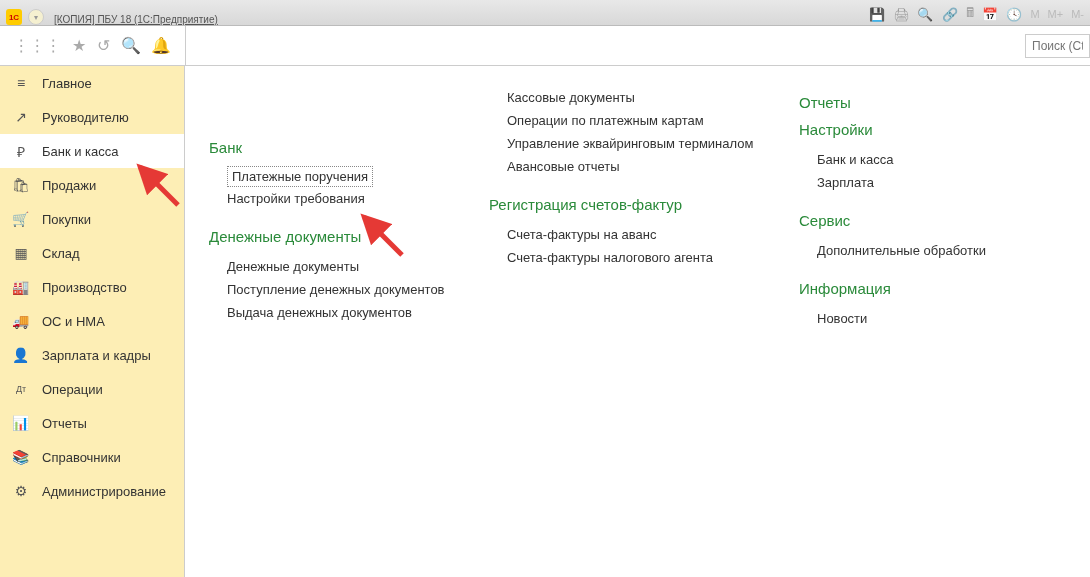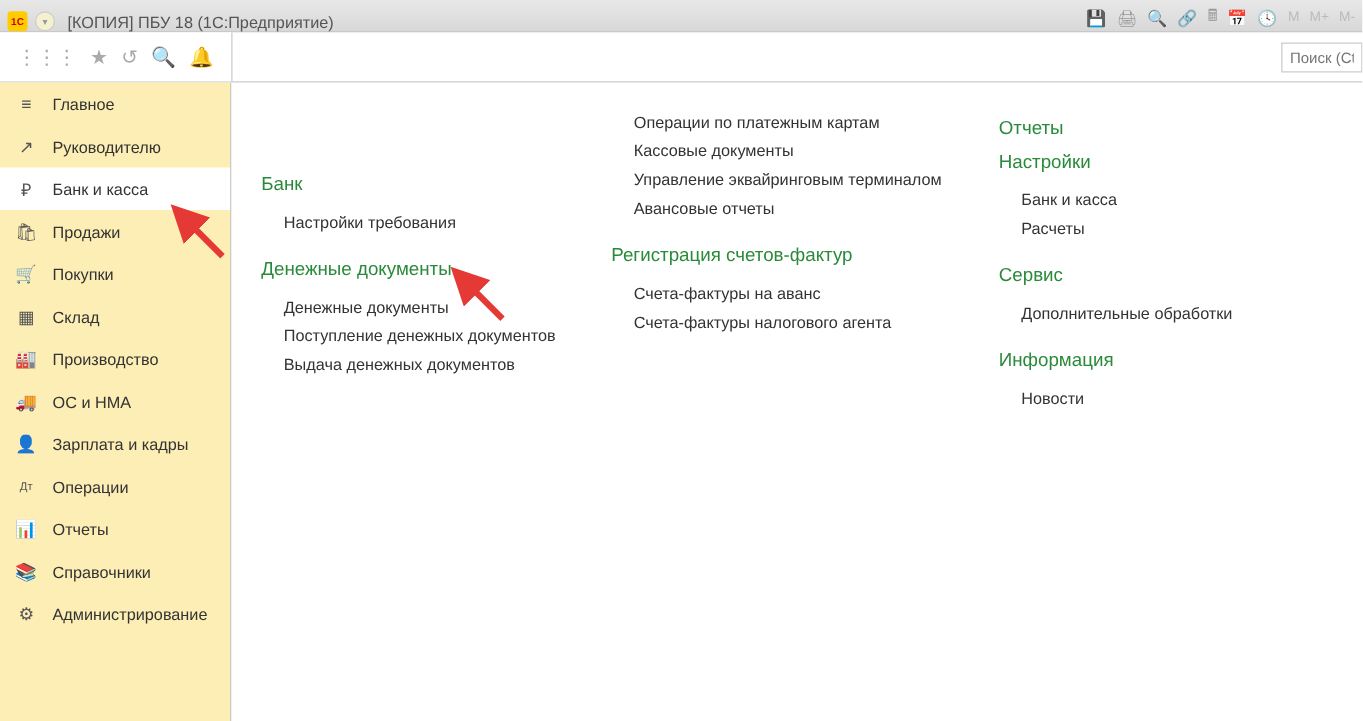--- a/index.html
+++ b/index.html
@@ -1,20 +1,20 @@
 <!DOCTYPE html>
 <html><head>
 <meta charset="utf-8">
 <style>
 * { box-sizing: border-box; margin: 0; padding: 0; }
 body { font-family: Arial, sans-serif; font-size: 13px; color: #333; background: #fff; width: 1090px; height: 577px; overflow: hidden; position: relative; }
 .titlebar { height: 26px; background: linear-gradient(#e8e8e8, #d8d8d8); border-bottom: 1px solid #bbb; display: flex; align-items: flex-end; padding: 0 6px; }
 .titlebar .logo { width: 16px; height: 16px; background: #ffcc00; border-radius: 3px; font-size: 8px; font-weight: bold; color: #c00; display: flex; align-items: center; justify-content: center; margin-right: 6px; }
 .titlebar .dropdown-icon { width: 16px; height: 16px; background: #f5f0d0; border: 1px solid #ccc; border-radius: 8px; margin-right: 10px; font-size: 8px; display: flex; align-items: center; justify-content: center; color: #999; }
-.titlebar .title { color: #555; font-size: 13px; }
+.titlebar .title { color: #555; font-size: 10px; text-decoration: underline; }
 .titlebar .tools { margin-left: auto; display: flex; gap: 8px; align-items: center; }
 .titlebar .tools span { color: #999; font-size: 13px; cursor: pointer; }
 .titlebar .tools .m { color: #bbb; font-size: 11px; }
 .toolbar { height: 40px; background: #fff; border-bottom: 1px solid #ccc; display: flex; align-items: center; }
 .toolbar .left-tools { width: 185px; height: 100%; background: #fff; display: flex; align-items: center; justify-content: space-around; padding: 0 8px; }
 .toolbar .left-tools span { color: #aaa; font-size: 16px; cursor: pointer; }
 .toolbar .divider { width: 1px; height: 100%; background: #ccc; }
 .toolbar .search-wrap { margin-left: auto; }
 .toolbar input { height: 24px; border: 1px solid #ccc; padding: 0 6px; font-size: 12px; width: 65px; margin-right: 0; color: #888; }
 .layout { display: flex; height: calc(100% - 66px); }
@@ -123,50 +123,51 @@
         <span class="icon">⚙</span>
         <span>Администрирование</span>
       </div>
   </div>
 
   <div class="main">
     <div class="columns">
       <div class="col col1">
         <div class="section-header">Банк</div>
         <div class="section-links">
+          <span class="link boxed">Платежные поручения</span>
           <span class="link">Настройки требования</span>
         </div>
         <div class="section-header">Денежные документы</div>
         <div class="section-links">
           <span class="link">Денежные документы</span>
           <span class="link">Поступление денежных документов</span>
           <span class="link">Выдача денежных документов</span>
         </div>
       </div>
 
       <div class="col col2">
         <div class="section-links">
+          <span class="link">Кассовые документы</span>
           <span class="link">Операции по платежным картам</span>
-          <span class="link">Кассовые документы</span>
           <span class="link">Управление эквайринговым терминалом</span>
           <span class="link">Авансовые отчеты</span>
         </div>
         <div class="section-header">Регистрация счетов-фактур</div>
         <div class="section-links">
           <span class="link">Счета-фактуры на аванс</span>
           <span class="link">Счета-фактуры налогового агента</span>
         </div>
       </div>
 
       <div class="col col3">
         <div class="section-header">Отчеты</div>
         <div class="section-header">Настройки</div>
         <div class="section-links">
           <span class="link">Банк и касса</span>
-          <span class="link">Расчеты</span>
+          <span class="link">Зарплата</span>
         </div>
         <div class="section-header">Сервис</div>
         <div class="section-links">
           <span class="link">Дополнительные обработки</span>
         </div>
         <div class="section-header">Информация</div>
         <div class="section-links">
           <span class="link">Новости</span>
         </div>
       </div>

